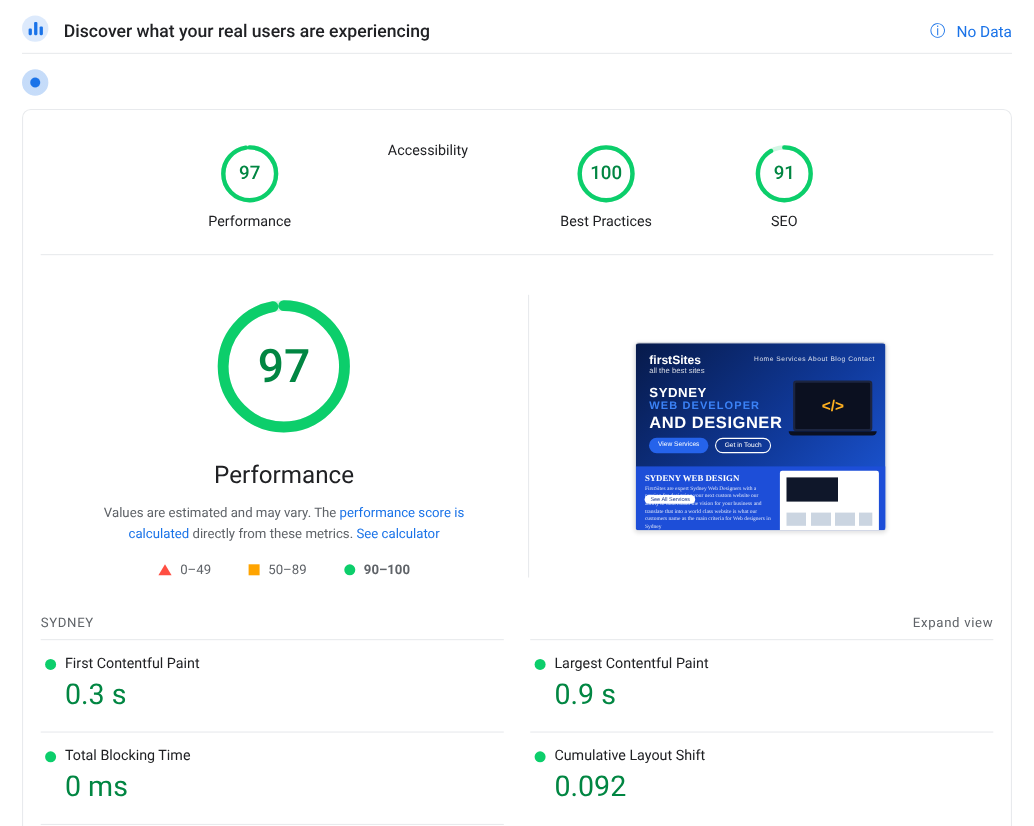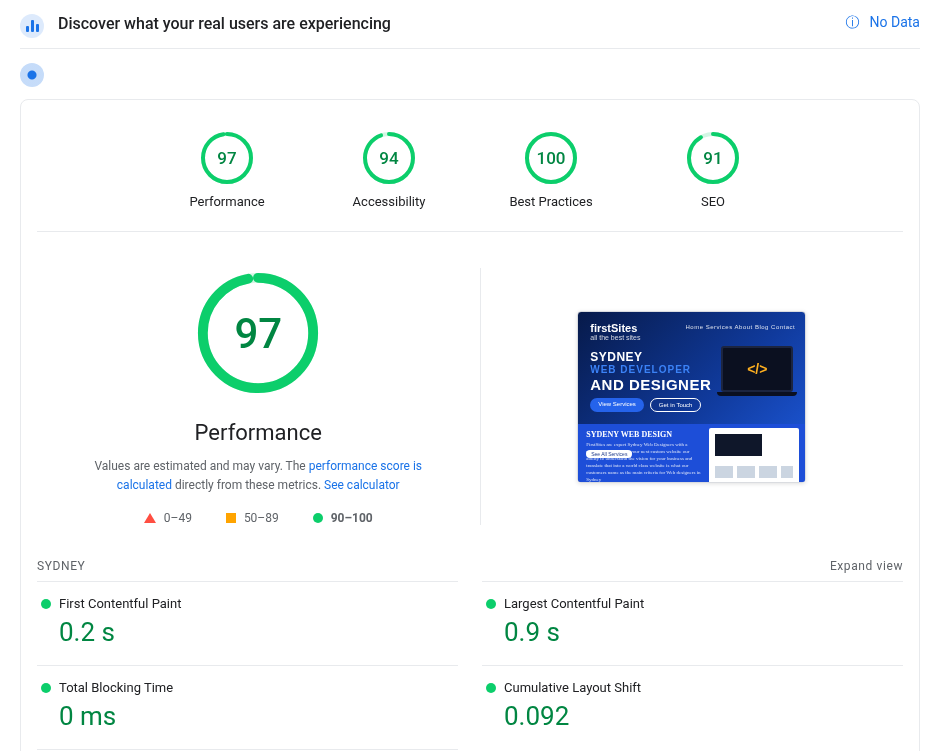--- a/index.html
+++ b/index.html
@@ -9,21 +9,21 @@
     --green-d:#018642;
     --orange:#ffa400;
     --red:#ff4e42;
     --link:#1a73e8;
     --border:#e8eaed;
   }
   * { box-sizing:border-box; }
   body { margin:0; padding:0 20px 40px; background:#fff; font-family:Roboto,"Helvetica Neue",Arial,sans-serif; color:var(--text); width:940px; }
 
   
-  .section { padding:14px 0 10px; border-bottom:1px solid var(--border); display:flex; align-items:flex-start; }
+  .section { padding:14px 0 10px; border-bottom:1px solid var(--border); display:flex; align-items:flex-end; }
   .section.no-border { border-bottom:none; padding-bottom:4px; }
   .bullet {
     width:24px; height:24px; border-radius:50%; display:flex; align-items:center; justify-content:center;
     flex:0 0 auto; margin-right:14px;
   }
   .bullet.faded { background:rgba(26,115,232,.15); }
   .bullet.radar { background:radial-gradient(circle,#1a73e8 0 4px,rgba(26,115,232,.25) 5px 12px,transparent 13px); }
   .sec-title { font-size:16px; font-weight:500; }
   .sec-spacer { flex:1; }
   .info-ico { color:var(--link); font-size:14px; margin-right:10px; }
@@ -129,24 +129,20 @@
 
   <div class="gauges" id="gauge-strip">
       <div class="g-item">
         <div class="gwrap"><svg viewBox="0 0 56 56">
     <circle class="g-bg" cx="28" cy="28" r="24" stroke-width="4"></circle>
     <circle class="g-arc" cx="28" cy="28" r="24" stroke-width="4" stroke-dasharray="150.79644737231007" stroke-dashoffset="4.523893421169306"></circle>
   </svg><div class="score">97</div></div>
                     <div class="g-label">Performance</div>
       </div>
       <div class="g-item">
-        <div class="gwrap"><svg viewBox="0 0 56 56">
-    <circle class="g-bg" cx="28" cy="28" r="24" stroke-width="4"></circle>
-    <circle class="g-arc" cx="28" cy="28" r="24" stroke-width="4" stroke-dasharray="150.79644737231007" stroke-dashoffset="9.047786842338612"></circle>
-  </svg><div class="score">94</div></div>
                     <div class="g-label">Accessibility</div>
       </div>
       <div class="g-item">
         <div class="gwrap"><svg viewBox="0 0 56 56">
     <circle class="g-bg" cx="28" cy="28" r="24" stroke-width="4"></circle>
     <circle class="g-arc" cx="28" cy="28" r="24" stroke-width="4" stroke-dasharray="150.79644737231007" stroke-dashoffset="0"></circle>
   </svg><div class="score">100</div></div>
                     <div class="g-label">Best Practices</div>
       </div>
       <div class="g-item">
@@ -218,21 +214,21 @@
     <span>SYDNEY</span>
     <div class="sec-spacer"></div>
     <span class="link-muted" style="color:var(--muted);cursor:pointer">Expand view</span>
   </div>
   <div class="metrics" id="metrics-grid">
       <div class="m-item">
         <div class="m-head">
                    <span class="m-dot"></span>
                    <span>First Contentful Paint</span>
                  </div>
-                 <div class="m-val">0.2 s</div>
+                 <div class="m-val">0.3 s</div>
       </div>
       <div class="m-item">
         <div class="m-head">
                    <span class="m-dot"></span>
                    <span>Largest Contentful Paint</span>
                  </div>
                  <div class="m-val">0.9 s</div>
       </div>
       <div class="m-item">
         <div class="m-head">

